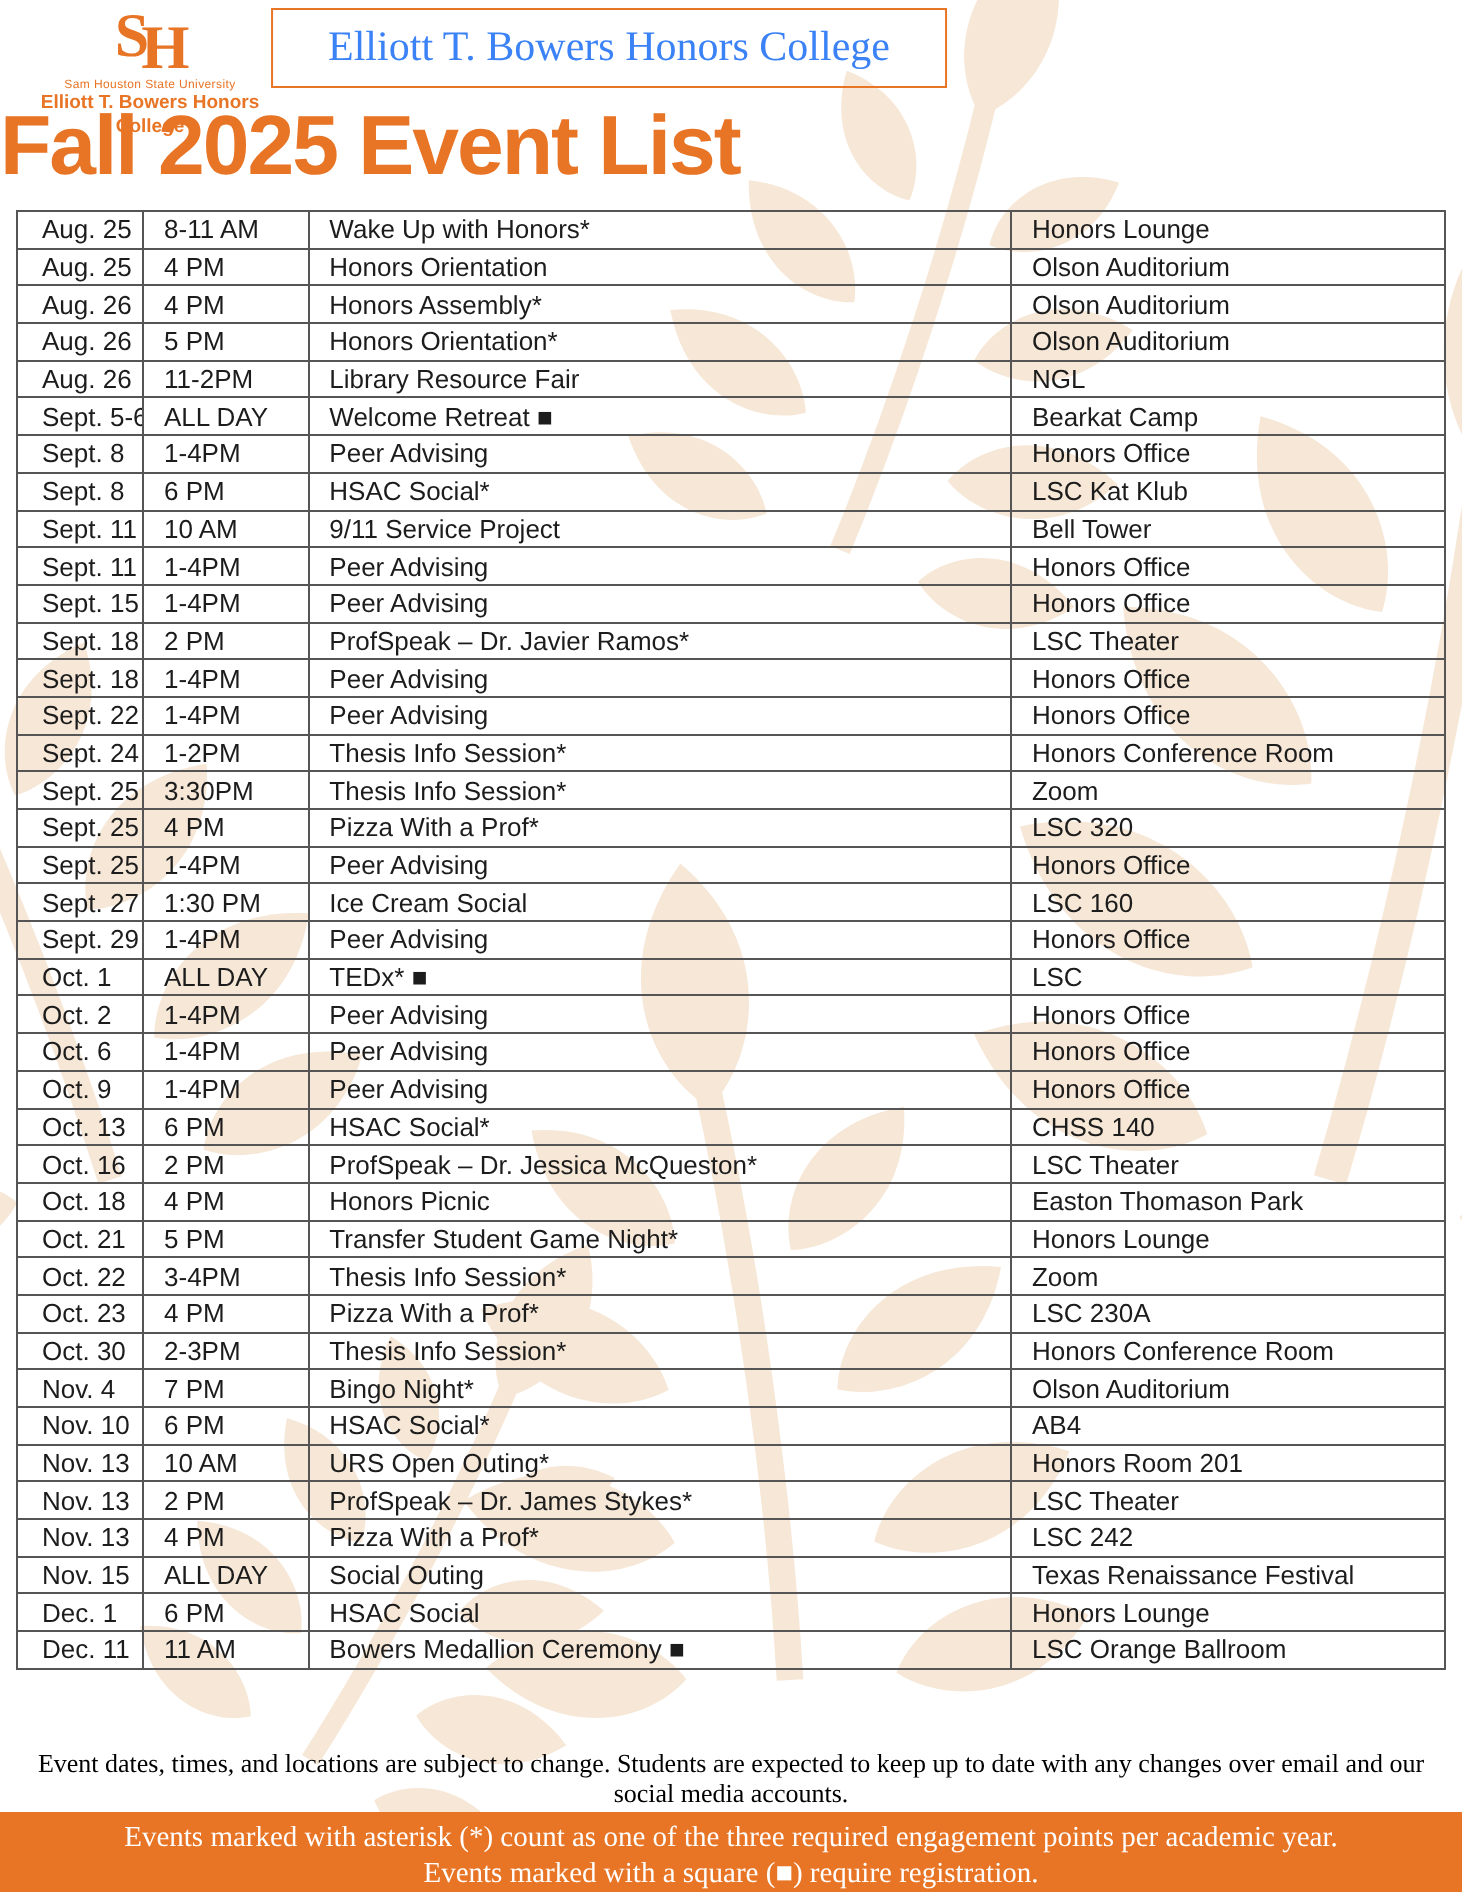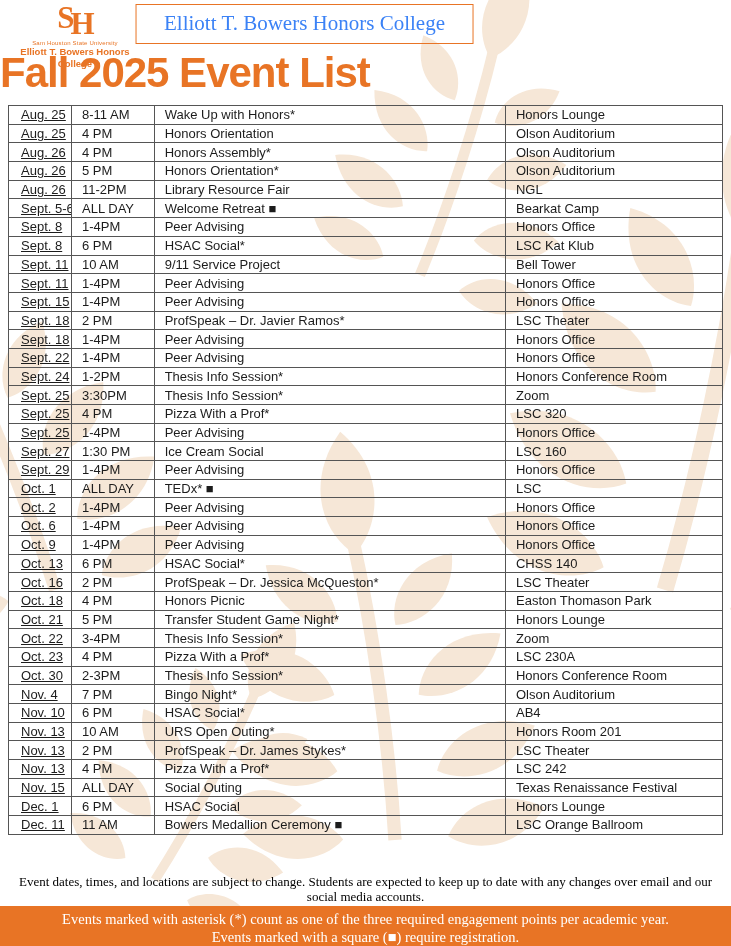--- a/index.html
+++ b/index.html
@@ -32,21 +32,21 @@
   .event-table {
     position:absolute; left:8px; top:105px; width:715px; z-index:2;
     border-collapse:collapse; table-layout:fixed;
   }
   .event-table td {
     border:1px solid #555555; height:18.69px; line-height:1;
     font-size:13px; color:#1c1c1c; padding:0 2px 0 10px;
     white-space:nowrap; overflow:hidden; vertical-align:middle;
     background:transparent;
   }
-  .col-date { width:61px; padding-left:12px !important;text-decoration:underline; }
+  .col-date { width:61px; padding-left:12px !important; }
   .col-time { width:80px; }
   .col-event { width:340px; }
   .col-location { width:210px; }
   
   .disclaimer {
     position:absolute; left:0; top:874px; width:731px; z-index:2;
     text-align:center; font-family:"Liberation Serif", serif;
     font-size:13px; line-height:15px; color:#000000; padding:0 6px;
   }
   .banner {

